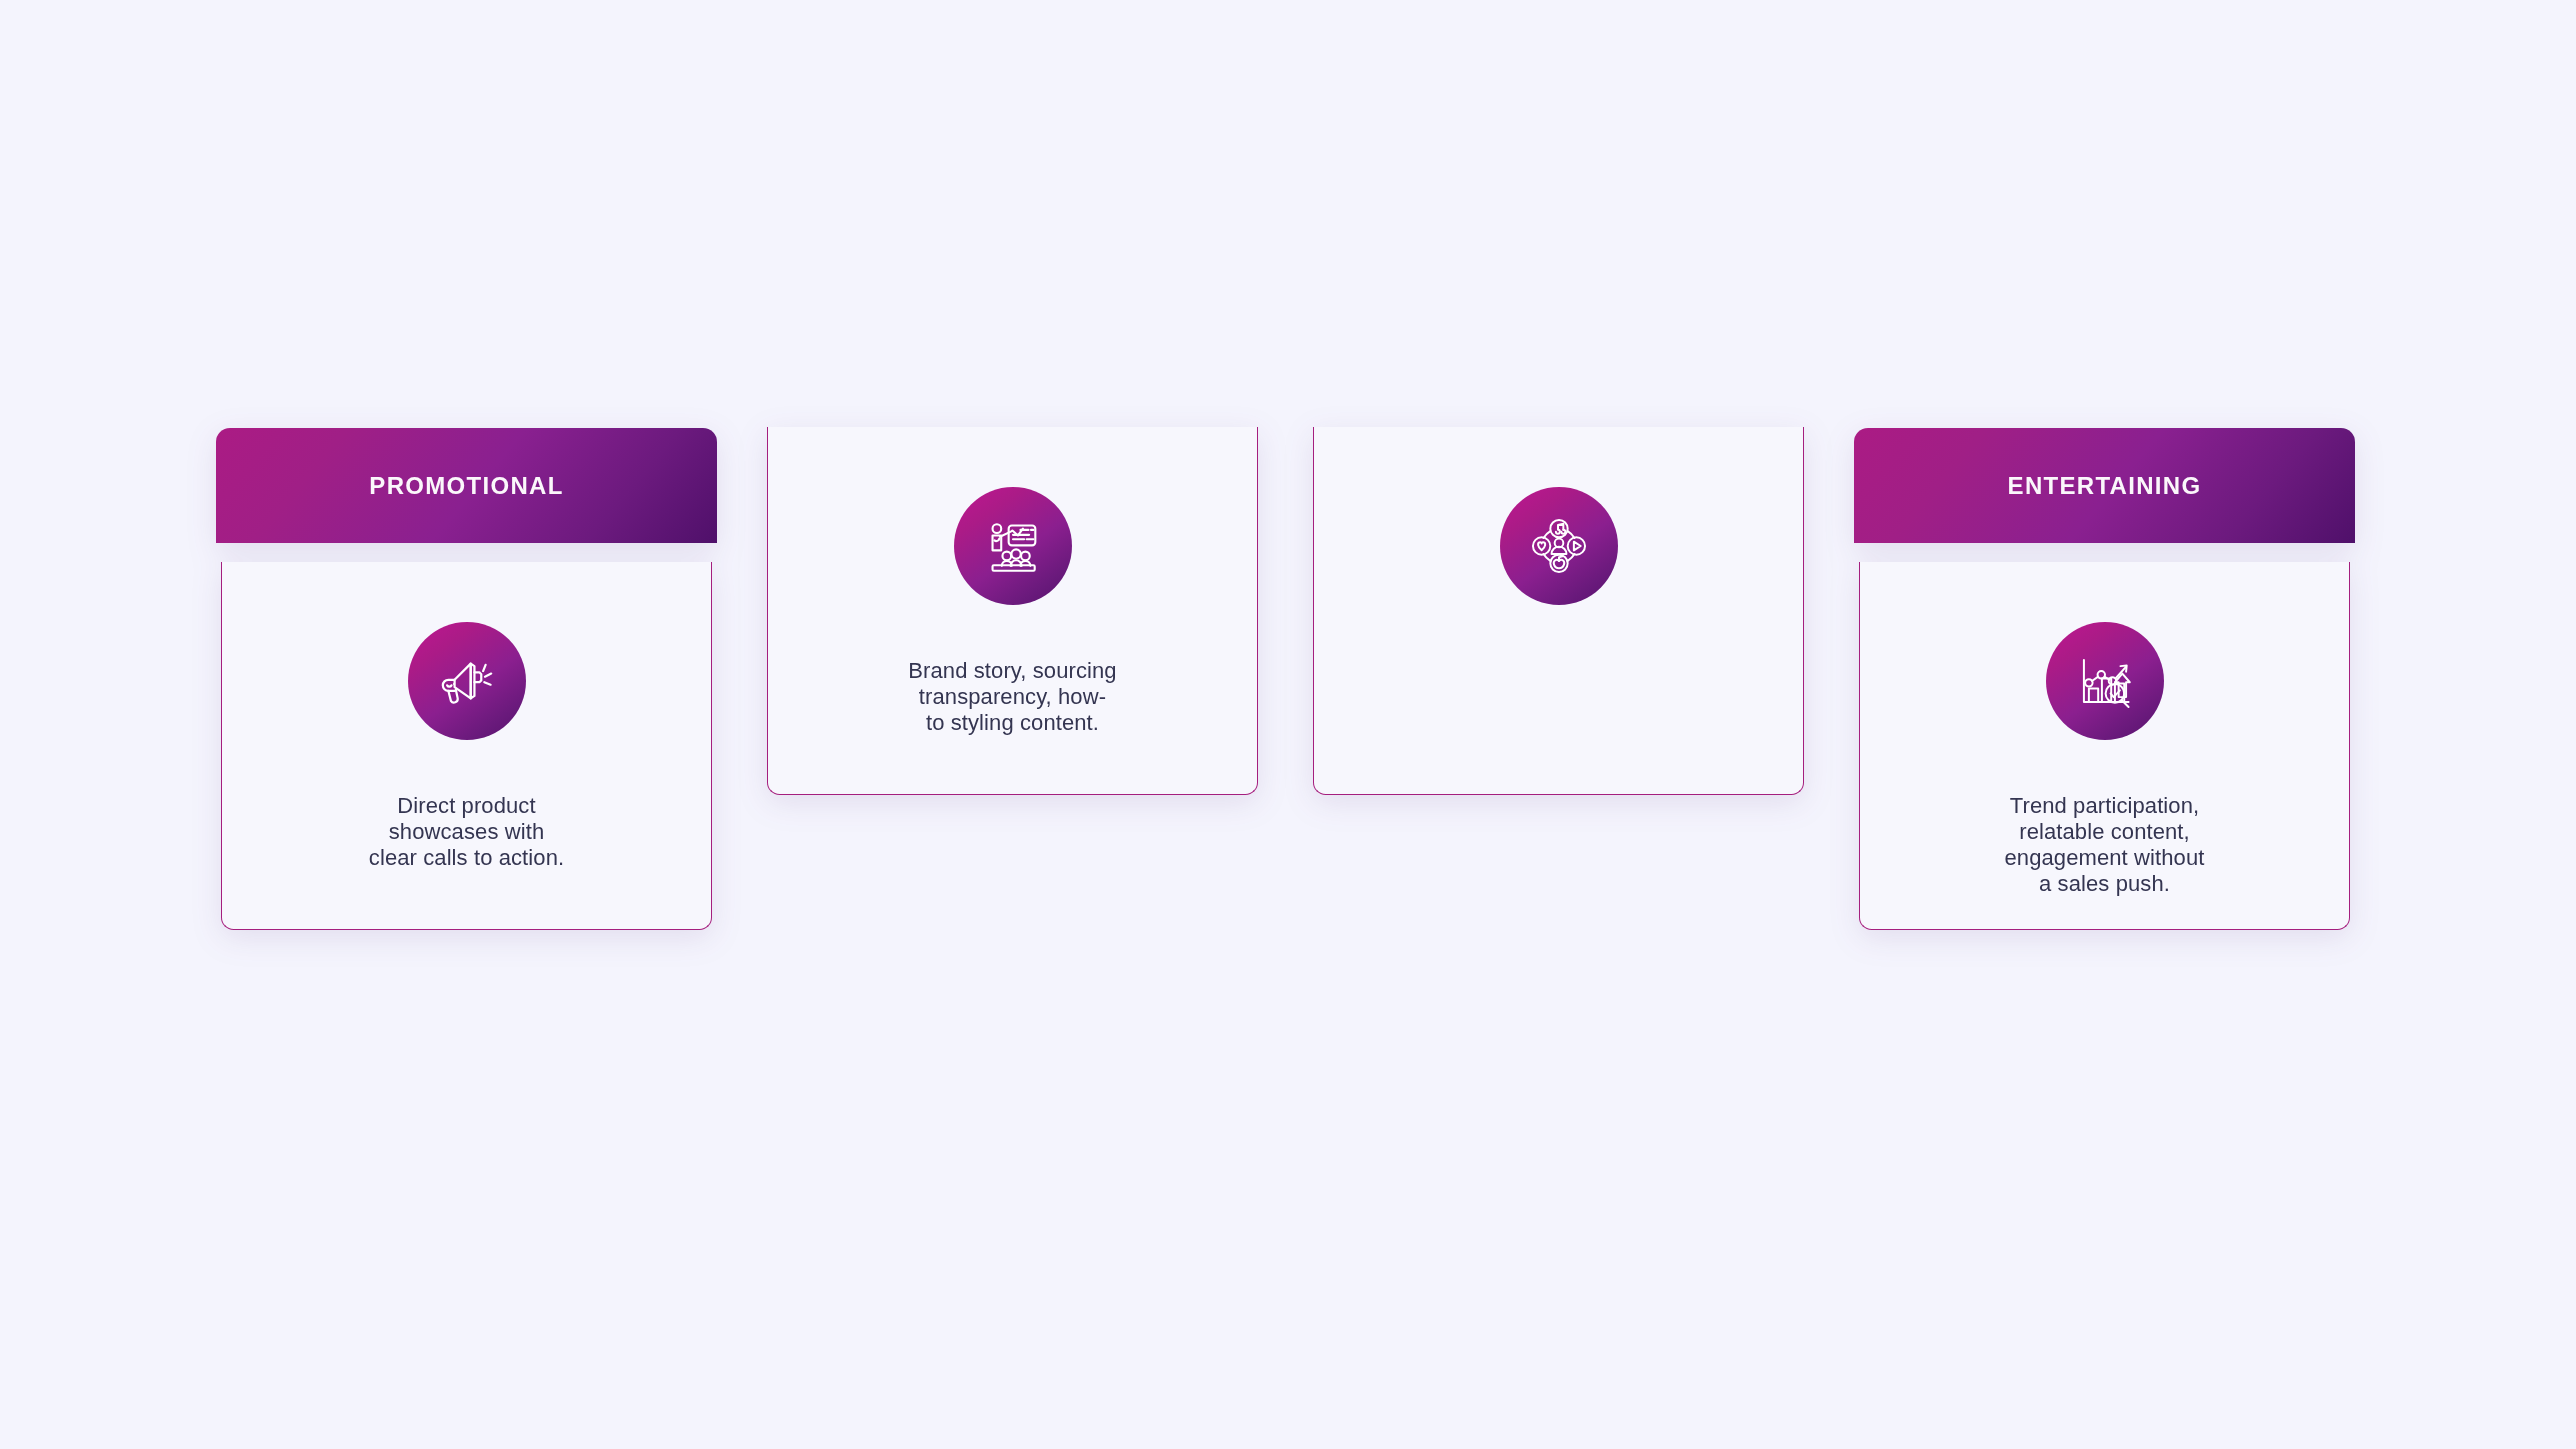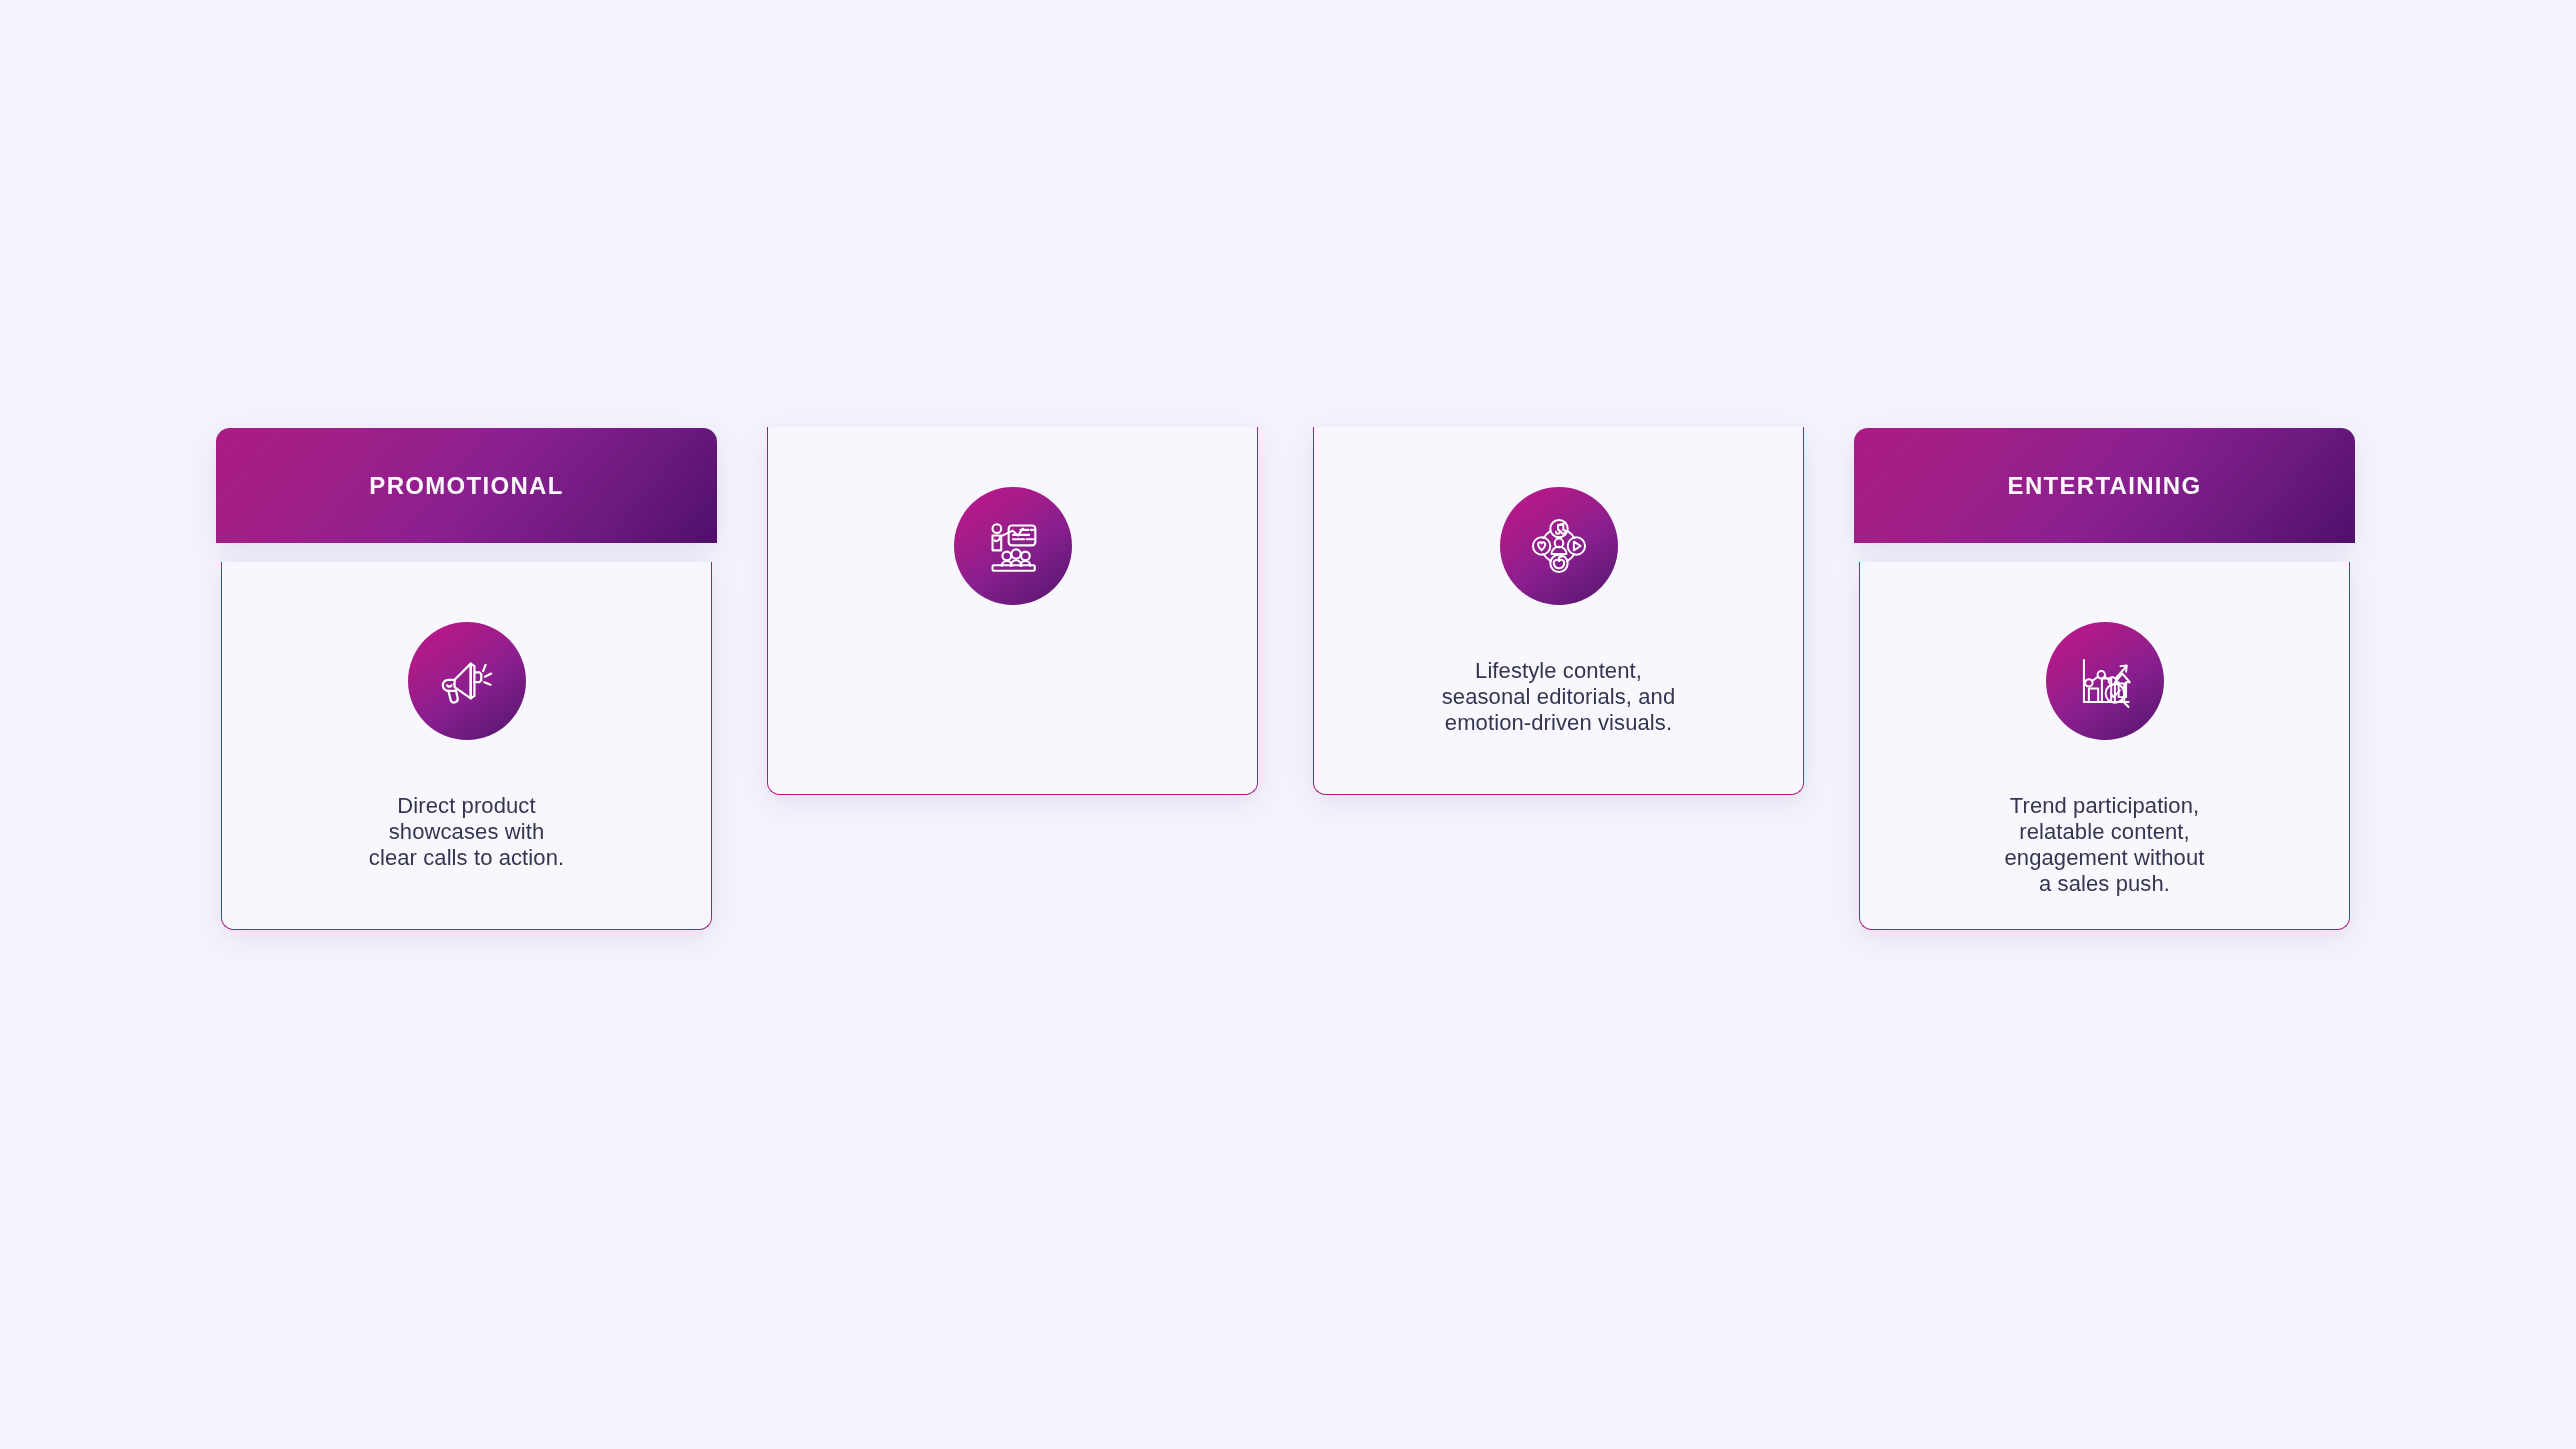--- a/index.html
+++ b/index.html
@@ -159,20 +159,23 @@
               <circle cx="40" cy="66" r="7"></circle>
               <path d="M32 82 a8 8 0 0 1 16 0"></path>
               <circle cx="55" cy="63" r="7.5"></circle>
               <path d="M46 82 a9 9 0 0 1 18 0"></path>
               <circle cx="70" cy="66" r="7"></circle>
               <path d="M62 82 a8 8 0 0 1 16 0"></path>
               <rect x="17" y="81" width="68" height="9" rx="2"></rect>
             </svg>
           </span>
         </div>
+        <div class="card-desc">Brand story, sourcing
+transparency, how-
+to styling content.</div>
       </div>
     </div>
 
     <div class="card">
       <div class="card-body">
         <div class="icon-circle">
           <span>
             <svg viewBox="0 0 100 100" fill="none" stroke="#ffffff" stroke-width="3.2" stroke-linecap="round" stroke-linejoin="round">
               <path d="M36 26 a34 34 0 0 0 -11 11"></path>
               <path d="M64 26 a34 34 0 0 1 11 11"></path>
@@ -187,23 +190,20 @@
               <path d="M74 43 L85 50 L74 57 Z"></path>
               <circle cx="50" cy="78" r="14"></circle>
               <path d="M50 74 c-5 -4 -10 0 -8 6 c1.5 4.5 6 6 8 6 c2 0 6.5 -1.5 8 -6 c2 -6 -3 -10 -8 -6 Z"></path>
               <path d="M50 74 L50 68"></path>
               <path d="M50 70 a5 5 0 0 1 5 -3"></path>
               <circle cx="50" cy="45" r="7"></circle>
               <path d="M38 63 a12 12 0 0 1 24 0 Z"></path>
             </svg>
           </span>
         </div>
-        <div class="card-desc">Lifestyle content,
-seasonal editorials, and
-emotion-driven visuals.</div>
       </div>
     </div>
 
     <div class="card">
       <div class="card-header">
         <div class="card-title">ENTERTAINING</div>
       </div>
       <div class="card-body">
         <div class="icon-circle">
           <span>

